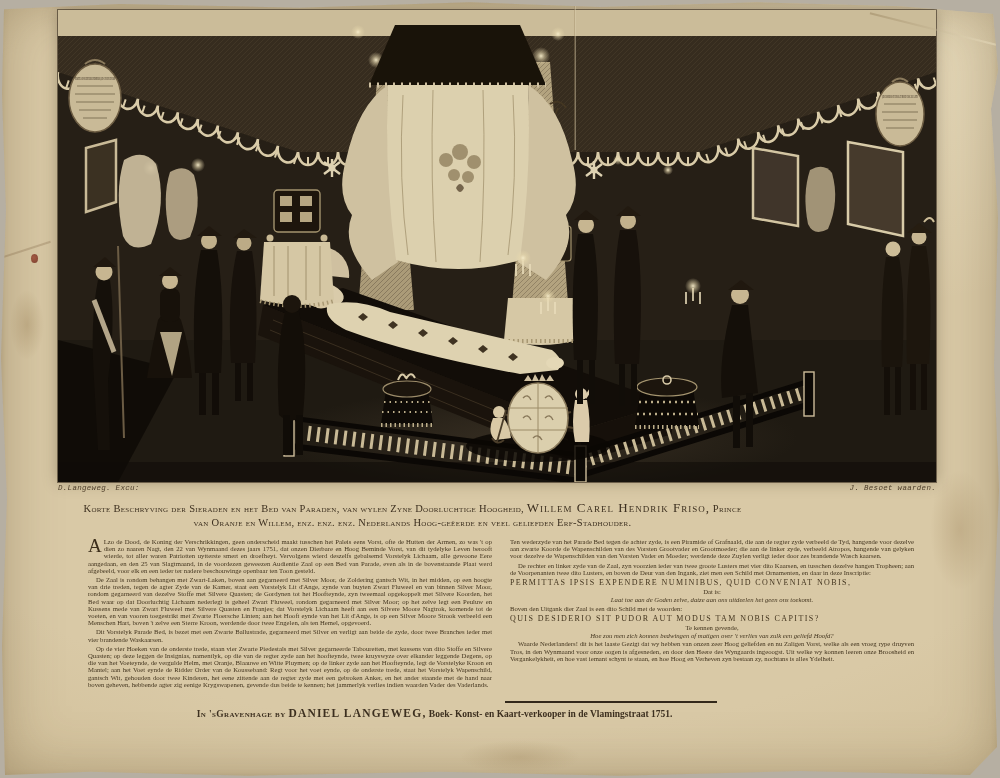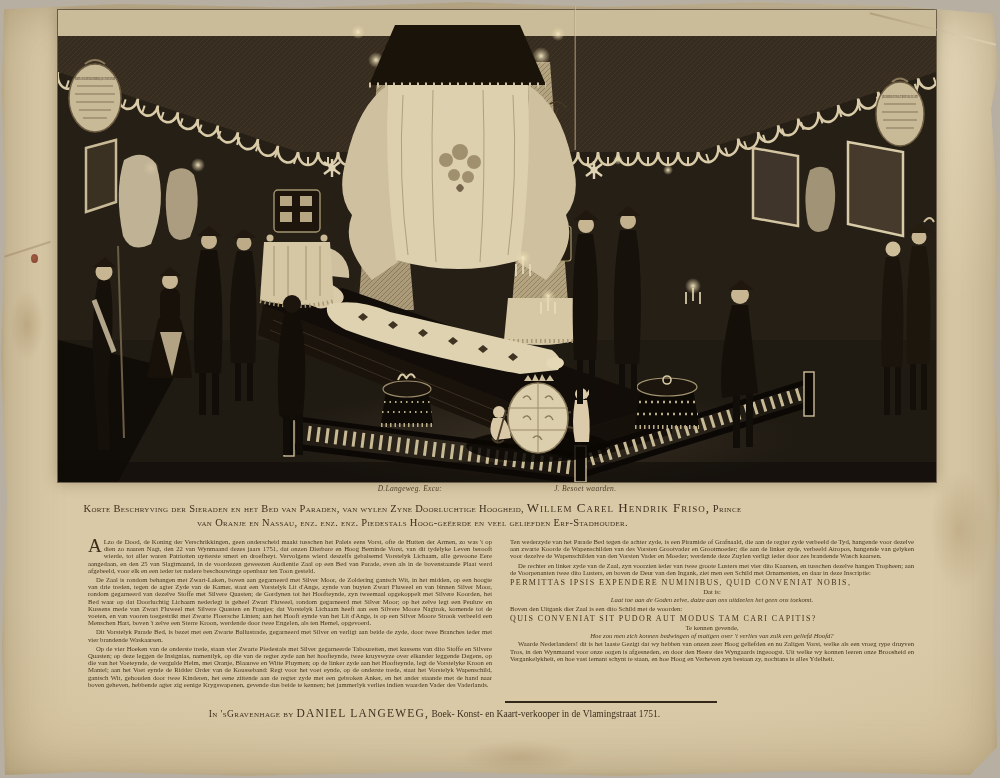--- a/index.html
+++ b/index.html
@@ -38,41 +38,41 @@
   .plate{
     position:absolute;left:58px;top:10px;width:878px;height:472px;
     box-shadow:0 0 0 1px rgba(40,30,18,.55), 0 0 14px rgba(60,45,25,.35);
     background:#241d15;
   }
   .plate svg{display:block;width:100%;height:100%;}
 
   
   .credits{
     position:absolute;left:58px;top:484px;width:878px;
-    display:flex;justify-content:center;gap:112px;
-    font-style:italic;font-size:7.5px;color:#4d3e2a;letter-spacing:.3px;
+    display:flex;justify-content:space-between;gap:112px;
+    font-style:italic;font-size:7.5px;color:#4d3e2a;letter-spacing:.3px;font-family:Liberation Mono, monospace;
   }
   .titleblock{position:absolute;left:0;top:500px;width:825px;text-align:center;color:#3c2f1f;}
   .titleblock .l1{font-size:10.5px;letter-spacing:.3px;font-variant:small-caps;}
   .titleblock .l1 .bigname{font-size:13px;letter-spacing:1px;}
   .titleblock .l2{font-size:10.5px;letter-spacing:.3px;font-variant:small-caps;margin-top:1px;}
 
   .columns{
     position:absolute;left:88px;top:538px;width:826px;display:flex;gap:18px;
     color:#43351f;
   }
   .col{width:404px;font-size:6.7px;line-height:7.2px;text-align:justify;}
   .col p{margin:0 0 2px 0;}
   .col p.ind{text-indent:8px;}
   .dropcap{float:left;font-size:19px;line-height:15px;padding-right:2px;color:#3c2e1b;}
   .latinline{text-align:left;font-size:8px;letter-spacing:1.4px;margin:3px 0 2px 0 !important;text-indent:0 !important;}
   .centerline{text-align:center;text-indent:0 !important;margin:1px 0 !important;}
   .italicline{font-style:italic;}
   .rule{position:absolute;left:505px;top:701px;width:212px;height:2px;background:#33281a;}
-  .imprint{position:absolute;left:0;top:707px;width:869px;text-align:center;color:#3c2f1f;font-size:9.5px;}
+  .imprint{position:absolute;left:0;top:707px;width:869px;text-align:center;color:#3c2f1f;font-size:9.5px;font-weight:bold;}
   .imprint .sc{font-variant:small-caps;letter-spacing:.4px;}
   .imprint .bigname{font-size:11.5px;letter-spacing:1.2px;}
 </style>
 </head>
 <body>
 
 <div class="paper">
 
   <div class="plate">
   <svg viewBox="0 0 878 472" xmlns="http://www.w3.org/2000/svg">
@@ -367,38 +367,38 @@
   </svg>
   </div>
 
   <div class="credits">
     <span>D.Langeweg. Excu:</span>
     <span>J. Besoet waarden.</span>
   </div>
 
   <div class="titleblock">
     <div class="l1"><span>Korte Beschryving der Sieraden en het Bed van Paraden, van wylen Zyne Doorluchtige Hoogheid, </span><span class="bigname">Willem Carel Hendrik Friso,</span><span> Prince</span></div>
-    <div class="l2">van Oranje en Nassau, enz. enz. enz. Piedestals Hoog-geëerde en veel geliefden Erf-Stadhouder.</div>
+    <div class="l2">van Oranje en Willem, enz. enz. enz. Nederlands Hoog-geëerde en veel geliefden Erf-Stadhouder.</div>
   </div>
 
   <div class="columns">
     <div class="col">
       <p><span class="dropcap">A</span><span>Lzo de Dood, de Koning der Verschrikkingen, geen onderscheid maakt tusschen het Paleis eens Vorst, ofte de Hutten der Armen, zo was 't op dien zo naaren Nagt, den 22 van Wynmaand dezes jaars 1751, dat onzen Dierbare en Hoog Beminde Vorst, van dit tydelyke Leven berooft wierde, tot aller waren Patriotten uytterste smert en droefheyt. Vervolgens wierd deszelfs gebalsemd Vorstelyk Lichaam, alle gewoone Eere aangedaan, en den 25 van Slagtmaand, in de voordezen geweezen Audientie Zaal op een Bed van Parade, even als in de bovenstaande Plaat werd afgebeeld, voor elk en een ieder ter nadere beschouwinge openbaar ten Toon gesteld.</span></p>
       <p class="ind">De Zaal is rondom behangen met Zwart-Laken, boven aan gegarneerd met Silver Moor, de Zoldering gantsch Wit, in het midden, op een hoogte van drie treden, tegen de agter Zyde van de Kamer, staat een Vorstelyk Lit d'Ange, zynde van buyten Zwart Fluweel en van binnen Silver Moor, rondom gegarneerd van dezelve Stoffe met Silvere Quasten; de Gordynen tot het Hoofteynde, zyn tweemaal opgekoppelt met Silvere Koorden, het Bed waar op dat Doorluchtig Lichaam nederlegt is geheel Zwart Fluweel, rondom gegarneerd met Silver Moor; op het zelve legt een Peuluw en Kussens mede van Zwart Fluweel met Silvere Quasten en Franjes; dat Vorstelyk Lichaam heeft aan een Silvere Moore Nagtrok, komende tot de voeten, en van vooren toegestrikt met Zwarte Floersche Linten; aan het Hooft eynde van het Lit d'Ange, is op een Silver Moore Strook verbeeld een Menschen Hart, boven 't zelve een Sterre Kroon, werdende door twee Engelen, als ten Hemel, opgevoerd.</p>
       <p class="ind">Dit Vorstelyk Parade Bed, is bezet met een Zwarte Ballustrade, gegarneerd met Silver en verligt aan beide de zyde, door twee Branches ieder met vier brandende Waskaarsen.</p>
       <p class="ind">Op de vier Hoeken van de onderste trede, staan vier Zwarte Piedestals met Silver gegarneerde Tabouretten, met kussens van dito Stoffe en Silvere Quasten; op deze leggen de Insignias, namentlyk, op die van de regter zyde aan het hoofteynde, twee kruyswyze over elkander leggende Degens, op die van het Voeteynde, de vergulde Helm, met Oranje, Blaauwe en Witte Pluymen; op de linker zyde aan het Hoofteynde, legt de Vorstelyke Kroon en Mantel; aan het Voet eynde de Ridder Order van de Kousseband: Regt voor het voet eynde, op de onderste trede, staat het Vorstelyk Wapenschild, gantsch Wit, gehouden door twee Kinderen, het eene zittende aan de regter zyde met een gebroken Anker, en het ander staande met de hand naar boven geheven, hebbende agter zig eenige Krygswapenen, gevende dus beide te kennen; het jammerlyk verlies indien waarden Vader des Vaderlands.</p>
     </div>
     <div class="col">
       <p>Ten wederzyde van het Parade Bed tegen de achter zyde, is een Piramide of Grafnaald, die aan de regter zyde verbeeld de Tyd, hangende voor dezelve aan zwarte Koorde de Wapenschilden van des Vorsten Grootvader en Grootmoeder; die aan de linker zyde, verbeeld Atropos, hangende van gelyken voor dezelve de Wapenschilden van den Vorsten Vader en Moeder; werdende deze Zuylen verligt ieder door zes brandende Wasch kaarsen.</p>
       <p class="ind">De rechter en linker zyde van de Zaal, zyn voorzien ieder van twee groote Lusters met vier dito Kaarsen, en tusschen dezelve hangen Tropheen; aan de Voorpenanten twee dito Lusters, en boven de Deur van den Ingank, ziet men een Schild met Ornamenten, en daar in deze Inscriptie:</p>
       <p class="latinline">PERMITTAS IPSIS EXPENDERE NUMINIBUS, QUID CONVENIAT NOBIS,</p>
       <p class="centerline">Dat is:</p>
       <p class="centerline italicline">Laat toe aan de Goden zelve, datze aan ons uitdeelen het geen ons toekomt.</p>
       <p>Boven den Uitgank dier Zaal is een dito Schild met de woorden:</p>
-      <p class="latinline">QUIS CONVENIAT SIT PUDOR AUT MODUS TAM CARI CAPITIS?</p>
+      <p class="latinline">QUIS DESIDERIO SIT PUDOR AUT MODUS TAM NOBIS CAPITIS?</p>
       <p class="centerline">Te kennen gevende,</p>
       <p class="centerline italicline">Hoe zou men zich konnen bedwingen of matigen over 't verlies van zulk een geliefd Hoofd?</p>
       <p class="ind">Waarde Nederlanders! dit is het laaste Gezigt dat wy hebben van onzen zeer Hoog geliefden en nu Zaligen Vorst, welke als een vroeg rype druyven Tros, in den Wynmaand voor onze oogen is afgesneden, en door den Heere des Wyngaards ingeoogst. Uit welke wy konnen leeren onze Broosheid en Vergankelykheit, en hoe vast iemant schynt te staan, en hoe Hoog en Verheven zyn bestaan zy, nochtans is alles Ydelheit.</p>
     </div>
   </div>
 
   <div class="rule"></div>
 
   <div class="imprint">
     <span class="sc">In 'sGravenhage by </span><span class="bigname">DANIEL LANGEWEG,</span><span> Boek- Konst- en Kaart-verkooper in de Vlamingstraat 1751.</span>

